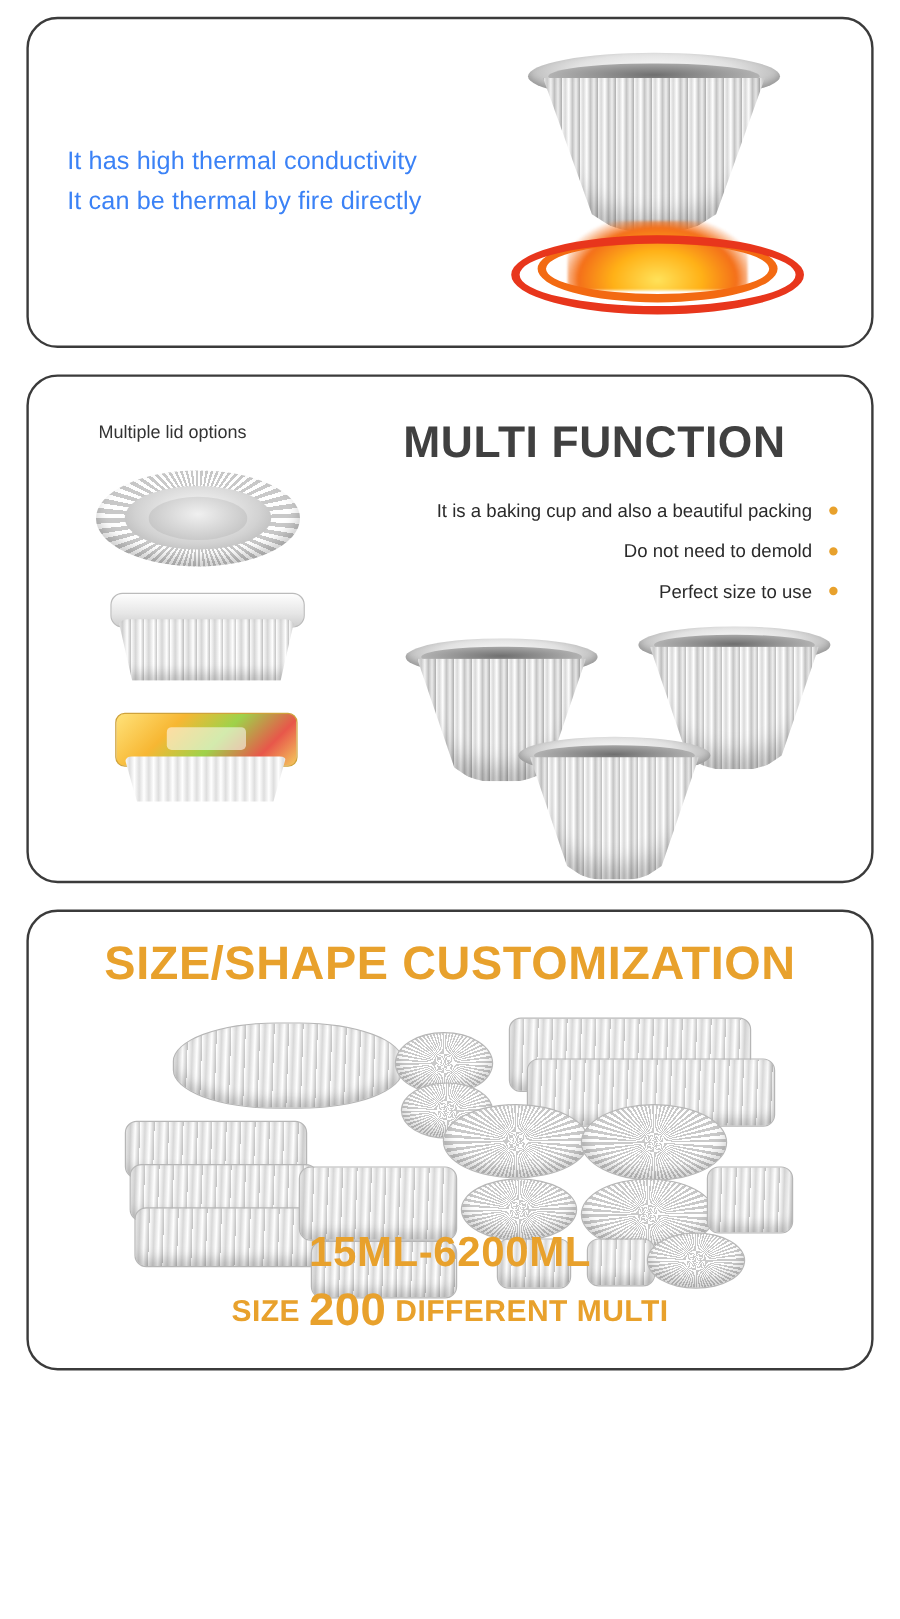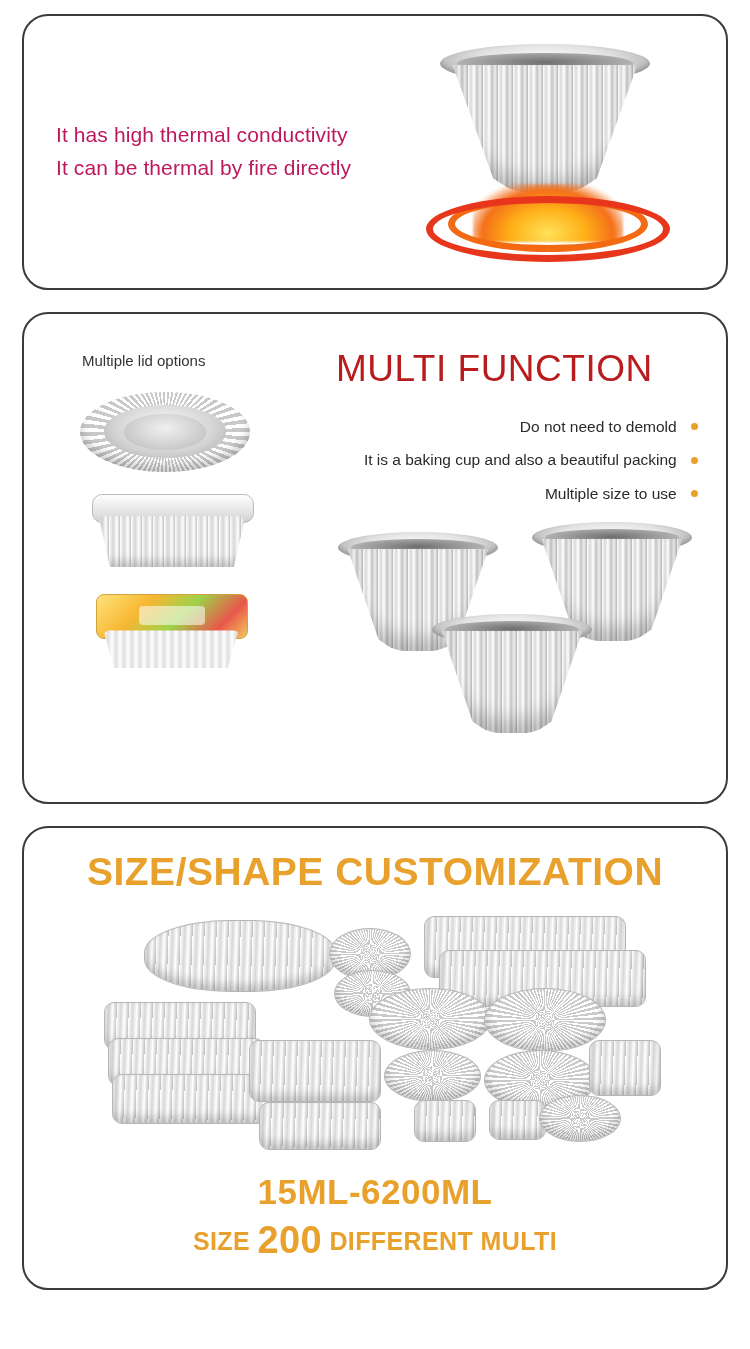--- a/index.html
+++ b/index.html
@@ -36,21 +36,21 @@
   .panel-thermal {
     height: 276px;
     margin-bottom: 22px;
     display: flex;
     align-items: center;
   }
   .thermal-text {
     padding-left: 32px;
     font-size: 21px;
     line-height: 1.55;
-    color: #be185d;
+    color: #3b82f6;
     letter-spacing: .1px;
     width: 420px;
   }
   .thermal-art {
     position: absolute;
     right: 38px;
     top: 22px;
     width: 280px;
     height: 230px;
   }
@@ -121,37 +121,37 @@
     left: 50%;
     transform: translateX(-50%);
     width: 150px;
     height: 58px;
     background: radial-gradient(ellipse at 50% 85%, #ffe25a 0%, #ffb117 35%, #f4701a 62%, rgba(230,60,20,0) 80%);
     filter: blur(1px);
   }
 
   
   .panel-multi {
-    height: 492px;
+    height: 424px;
     margin-bottom: 22px;
   }
   .lid-label {
     position: absolute;
     left: 58px;
     top: 38px;
     font-size: 15px;
     color: #333;
   }
   .multi-title {
     position: absolute;
     left: 312px;
     top: 34px;
     font-size: 37px;
-    font-weight: normal;
-    color: #b91c1c;
+    font-weight: bold;
+    color: #404040;
     letter-spacing: .5px;
   }
   .bullets {
     position: absolute;
     right: 28px;
     top: 96px;
     text-align: right;
     font-size: 15.5px;
     color: #2a2a2a;
     line-height: 2.15;
@@ -266,21 +266,21 @@
     position: absolute;
     width: 160px;
     height: 120px;
   }
   .cup.c1 { left: 18px;  top: 18px; }
   .cup.c2 { left: 212px; top: 8px; }
   .cup.c3 { left: 112px; top: 100px; }
 
   
   .panel-size {
-    height: 464px;
+    height: 384px;
   }
   .size-title {
     position: absolute;
     left: 0; right: 0;
     top: 22px;
     text-align: center;
     font-size: 39px;
     font-weight: bold;
     color: #e8a12c;
     letter-spacing: .5px;
@@ -353,29 +353,29 @@
       </div>
     </div>
   </div>
 
   <div class="card panel-multi">
     <div class="lid-label">Multiple lid options</div>
     <div class="multi-title">MULTI FUNCTION</div>
 
     <div class="bullets">
       <div class="row">
+        <span>It is a baking cup and also a beautiful packing</span>
+        <span class="dot"></span>
+      </div>
+      <div class="row">
         <span>Do not need to demold</span>
         <span class="dot"></span>
       </div>
       <div class="row">
-        <span>It is a baking cup and also a beautiful packing</span>
-        <span class="dot"></span>
-      </div>
-      <div class="row">
-        <span>Multiple size to use</span>
+        <span>Perfect size to use</span>
         <span class="dot"></span>
       </div>
     </div>
 
     <div class="lid-stack">
       <div class="lid-item">
         <div class="round-tray">
           <div class="outer"></div>
           <div class="inner"></div>
           <div class="inner2"></div>

